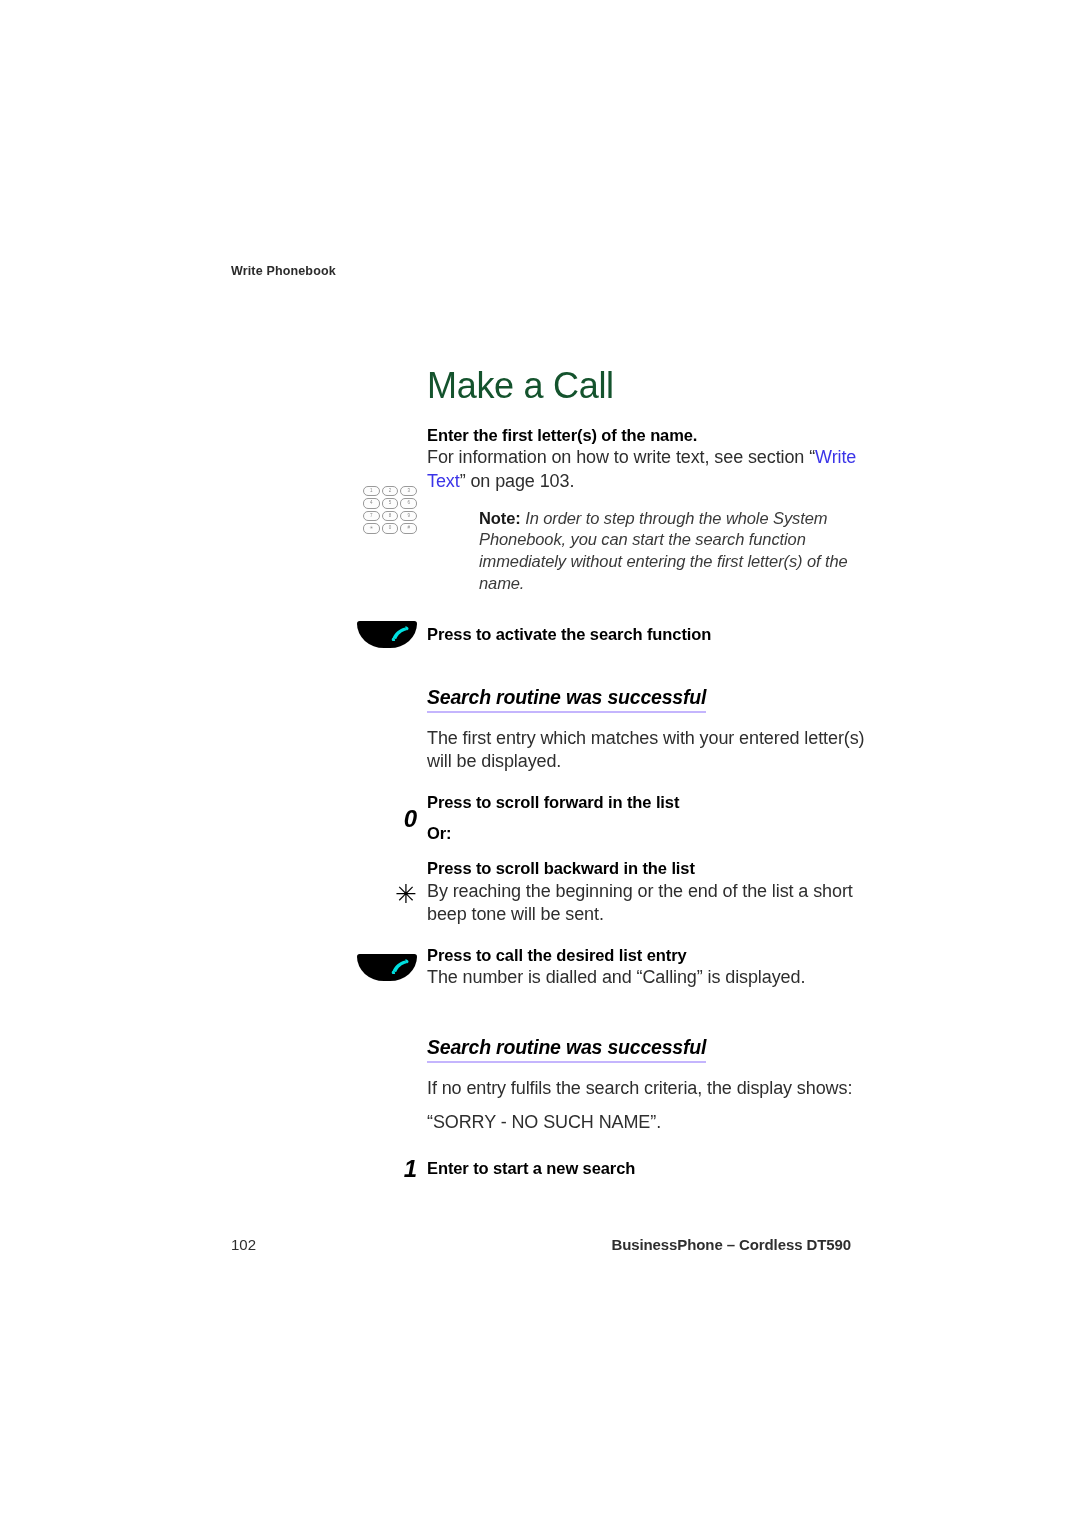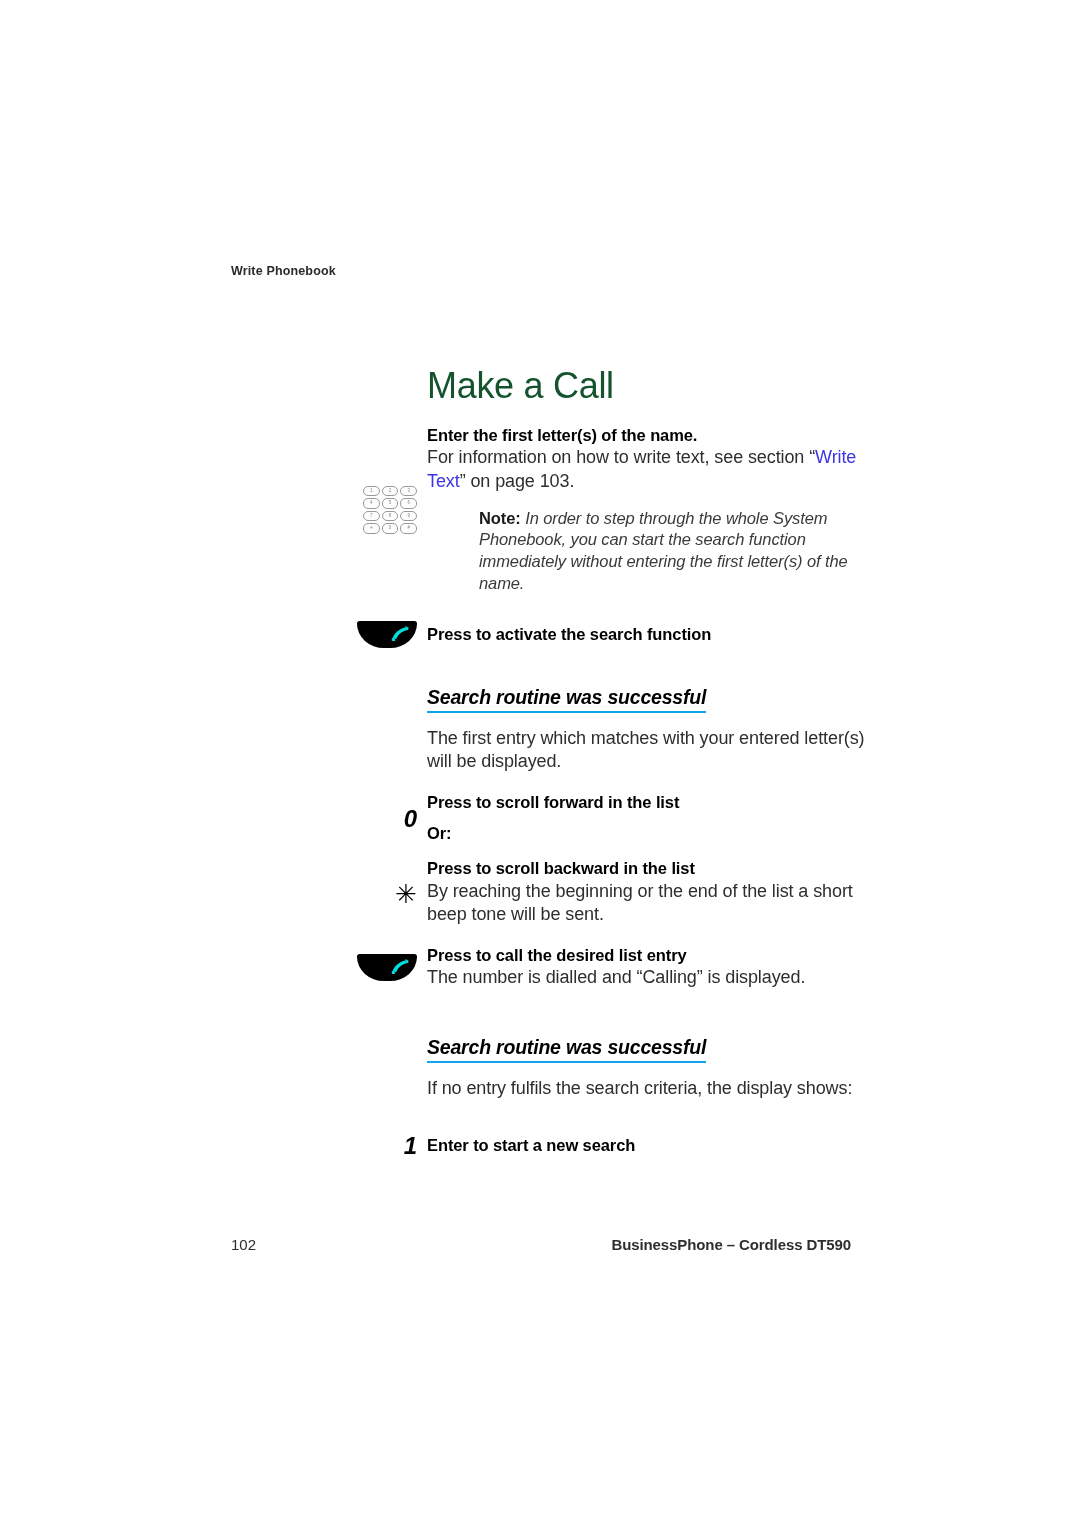--- a/index.html
+++ b/index.html
@@ -70,21 +70,21 @@
   }
 
   h2.sub-heading {
     margin: 0;
     font-size: 19.5px;
     font-weight: bold;
     font-style: italic;
     letter-spacing: -0.2px;
     color: #000;
     display: inline-block;
-    border-bottom: 2px solid #0ea5e9;
+    border-bottom: 2px solid #c4b5fd;
     padding-bottom: 2px;
   }
 
   .lead {
     font-size: 16.5px;
     font-weight: bold;
     color: #000;
     letter-spacing: -0.1px;
     line-height: 1.28;
   }
@@ -344,20 +344,21 @@
       </div>
     </div>
 
     <div class="s-14"></div>
 
     <div class="row">
       <div class="gutter"></div>
       <div class="body-col">
         <div class="para">If no entry fulfils the search criteria, the display shows:</div>
         <div class="s-10"></div>
+        <div class="para">“SORRY - NO SUCH NAME”.</div>
       </div>
     </div>
 
     <div class="s-22"></div>
 
     <div class="row">
       <div class="gutter">
         <div class="key-digit">1</div>
       </div>
       <div class="body-col">

